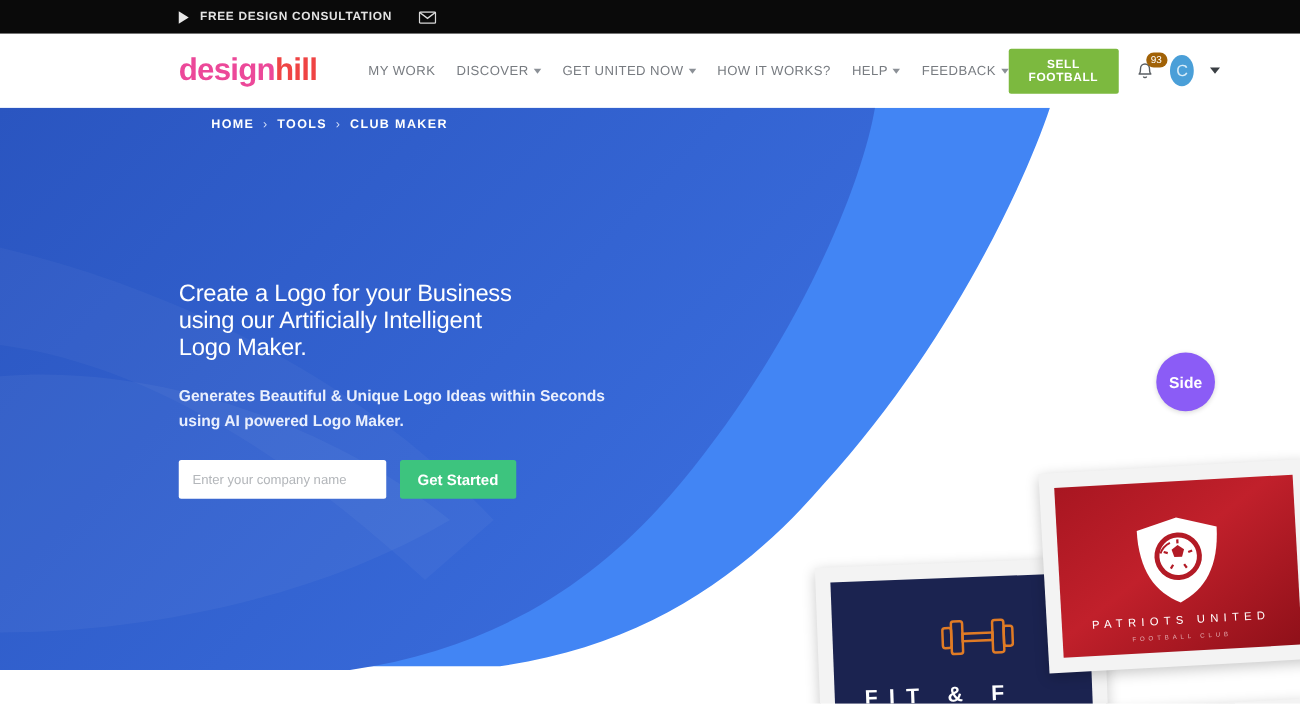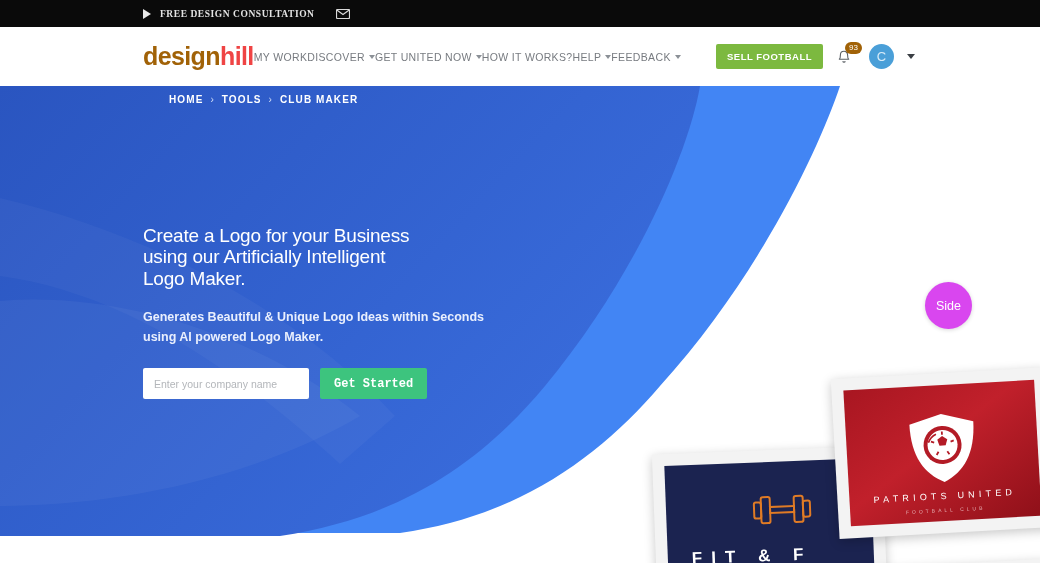--- a/index.html
+++ b/index.html
@@ -6,42 +6,42 @@
   html,body { width:1040px; height:563px; overflow:hidden; }
   body {
     font-family:"Liberation Sans", sans-serif;
     background:#ffffff;
     position:relative;
   }
 
   
   .topbar{
     height:27px; background:#0a0a0a; width:100%;
-    display:flex; align-items:center; padding-left:143px;font-family:Liberation Serif, serif;
+    display:flex; align-items:center; padding-left:143px;
   }
   .topbar .play{
     width:0;height:0;border-left:8px solid #e8e8e8;
     border-top:5px solid transparent;border-bottom:5px solid transparent;
     margin-right:9px;
   }
   .topbar .tb-label{
     color:#e3e3e3; font-size:9.5px; font-weight:bold; letter-spacing:.55px;
   }
   .topbar .mail{ margin-left:21px; display:flex; align-items:center; }
 
   
   .header{
     height:59px; background:#fff; width:100%;
     display:flex; align-items:center; position:relative; z-index:30;
   }
   .logo{ margin-left:143px; font-size:25px; font-weight:bold; letter-spacing:-.6px; line-height:1;}
-  .logo .d{ color:#a16207; }
+  .logo .d{ color:#ec4899; }
   .logo .h{ color:#ef4444; }
 
-  .nav{ display:flex; align-items:center; }
+  .nav{ display:flex; align-items:center; margin-left:41px; gap:17px; }
   .nav a{
     color:#777b80; font-size:10.5px; letter-spacing:.35px; text-decoration:none;
     display:flex; align-items:center; gap:4px; white-space:nowrap;
   }
   .caret{
     width:0;height:0;border-left:3.5px solid transparent;border-right:3.5px solid transparent;
     border-top:4px solid #8b9096; display:inline-block;
   }
 
   .hdr-right{ margin-left:auto; margin-right:125px; display:flex; align-items:center; gap:13px; }
@@ -84,27 +84,27 @@
   }
   .hero-form{ display:flex; margin-top:21px; align-items:stretch; }
   .company-input{
     width:166px; height:31px; border:none; border-radius:2px; outline:none;
     font-size:10.5px; color:#333; padding:0 11px; font-family:"Liberation Sans", sans-serif;
   }
   .company-input::placeholder{ color:#b3b6ba; }
   .get-started{
     margin-left:11px; background:#3dc47e; color:#fff; border:none; border-radius:2px;
     font-size:12px; font-weight:bold; padding:0 14px; height:31px; cursor:pointer;
-    font-family:Liberation Mono, monospace;
+    font-family:Liberation Sans, sans-serif;
   }
 
   .side-badge{
     position:absolute; left:925px; top:196px; width:47px; height:47px; border-radius:50%;
-    background:#d946ef; color:#fff; display:flex; align-items:center; justify-content:center;
-    font-size:12.5px; font-weight:normal; z-index:14; cursor:pointer;
+    background:#8b5cf6; color:#fff; display:flex; align-items:center; justify-content:center;
+    font-size:12.5px; font-weight:bold; z-index:14; cursor:pointer;
     box-shadow:0 1px 4px rgba(0,0,0,.16);
   }
 
   
   .cards{ position:absolute; inset:0; z-index:8; }
   .card{ position:absolute; background:#f3f3f3; box-shadow:0 3px 11px rgba(0,0,0,.22); }
   .card .inner{ position:absolute; inset:12px; overflow:hidden; }
 
   
   .card-navy{ left:655px; top:364px; width:230px; height:168px; transform:rotate(-2.2deg); }

